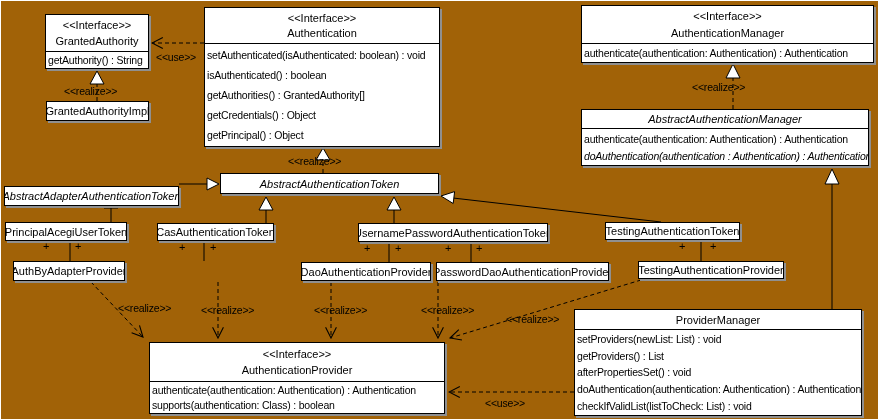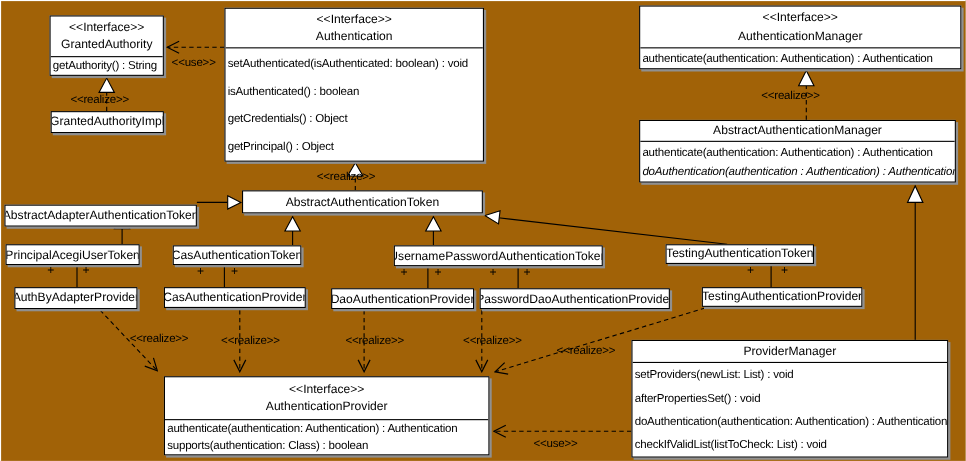--- a/index.html
+++ b/index.html
@@ -14,21 +14,21 @@
     position:absolute;box-sizing:border-box;background:#fff;border:1px solid #000;
     box-shadow:2px 2px 0 0 #909090;z-index:1;display:flex;flex-direction:column;overflow:hidden;
   }
   .uml-box.simple{align-items:center;justify-content:center;}
   .hdr{
     box-sizing:border-box;border-bottom:1px solid #000;display:flex;flex-direction:column;
     justify-content:space-evenly;align-items:center;flex:0 0 auto;overflow:hidden;
   }
   .stereo,.cname{font-size:11px;line-height:12px;white-space:nowrap;}
   .cname-s{font-size:11px;white-space:nowrap;padding:0 2px;}
-  .abstract .cname,.abstract .cname-s{}
+  .abstract .cname,.abstract .cname-s{font-style:italic;}
   .methods{flex:1 1 auto;display:flex;flex-direction:column;justify-content:space-around;overflow:hidden;padding:1px 0;}
   .m{font-size:10.5px;line-height:12px;white-space:nowrap;overflow:hidden;padding-left:2px;letter-spacing:-0.2px;}
   .m.it{font-style:italic;}
   .rel-label{position:absolute;z-index:2;font-size:10.5px;line-height:11px;white-space:nowrap;letter-spacing:-0.2px;}
   .plus{position:absolute;z-index:2;font-size:11px;line-height:11px;}
 </style>
 </head>
 <body>
 
 <div class="canvas">
@@ -93,20 +93,21 @@
   </div>
 
   <div class="uml-box" style="left:203px;top:6px;width:236px;height:140px">
     <div class="hdr" style="height:36px">
       <div class="stereo">&lt;&lt;Interface&gt;&gt;</div>
       <div class="cname">Authentication</div>
     </div>
     <div class="methods">
       <div class="m">setAuthenticated(isAuthenticated: boolean) : void</div>
       <div class="m">isAuthenticated() : boolean</div>
+      <div class="m">getAuthorities() : GrantedAuthority[]</div>
       <div class="m">getCredentials() : Object</div>
       <div class="m">getPrincipal() : Object</div>
     </div>
   </div>
 
   <div class="uml-box" style="left:580px;top:4px;width:293px;height:58px">
     <div class="hdr" style="height:38px">
       <div class="stereo">&lt;&lt;Interface&gt;&gt;</div>
       <div class="cname">AuthenticationManager</div>
     </div>
@@ -146,23 +147,20 @@
   </div>
 
   <div class="uml-box simple" style="left:604px;top:221px;width:135px;height:18px">
     <div class="cname-s">TestingAuthenticationToken</div>
   </div>
 
   <div class="uml-box simple" style="left:12px;top:260px;width:112px;height:20px">
     <div class="cname-s">AuthByAdapterProvider</div>
   </div>
 
-  <div class="uml-box simple" style="left:148px;top:260px;width:129px;height:19px">
-    <div class="cname-s">CasAuthenticationProvider</div>
-  </div>
 
   <div class="uml-box simple" style="left:300px;top:261px;width:130px;height:19px">
     <div class="cname-s">DaoAuthenticationProvider</div>
   </div>
 
   <div class="uml-box simple" style="left:435px;top:261px;width:173px;height:19px">
     <div class="cname-s">PasswordDaoAuthenticationProvider</div>
   </div>
 
   <div class="uml-box simple" style="left:637px;top:260px;width:146px;height:18px">
@@ -179,20 +177,21 @@
       <div class="m">supports(authentication: Class) : boolean</div>
     </div>
   </div>
 
   <div class="uml-box" style="left:573px;top:308px;width:288px;height:107px">
     <div class="hdr" style="height:20px">
       <div class="cname">ProviderManager</div>
     </div>
     <div class="methods">
       <div class="m">setProviders(newList: List) : void</div>
+      <div class="m">getProviders() : List</div>
       <div class="m">afterPropertiesSet() : void</div>
       <div class="m">doAuthentication(authentication: Authentication) : Authentication</div>
       <div class="m">checkIfValidList(listToCheck: List) : void</div>
     </div>
   </div>
 
   <span class="rel-label" style="left:155px;top:51px">&lt;&lt;use&gt;&gt;</span>
   <span class="rel-label" style="left:63px;top:85px">&lt;&lt;realize&gt;&gt;</span>
   <span class="rel-label" style="left:287px;top:155px">&lt;&lt;realize&gt;&gt;</span>
   <span class="rel-label" style="left:691px;top:81px">&lt;&lt;realize&gt;&gt;</span>

